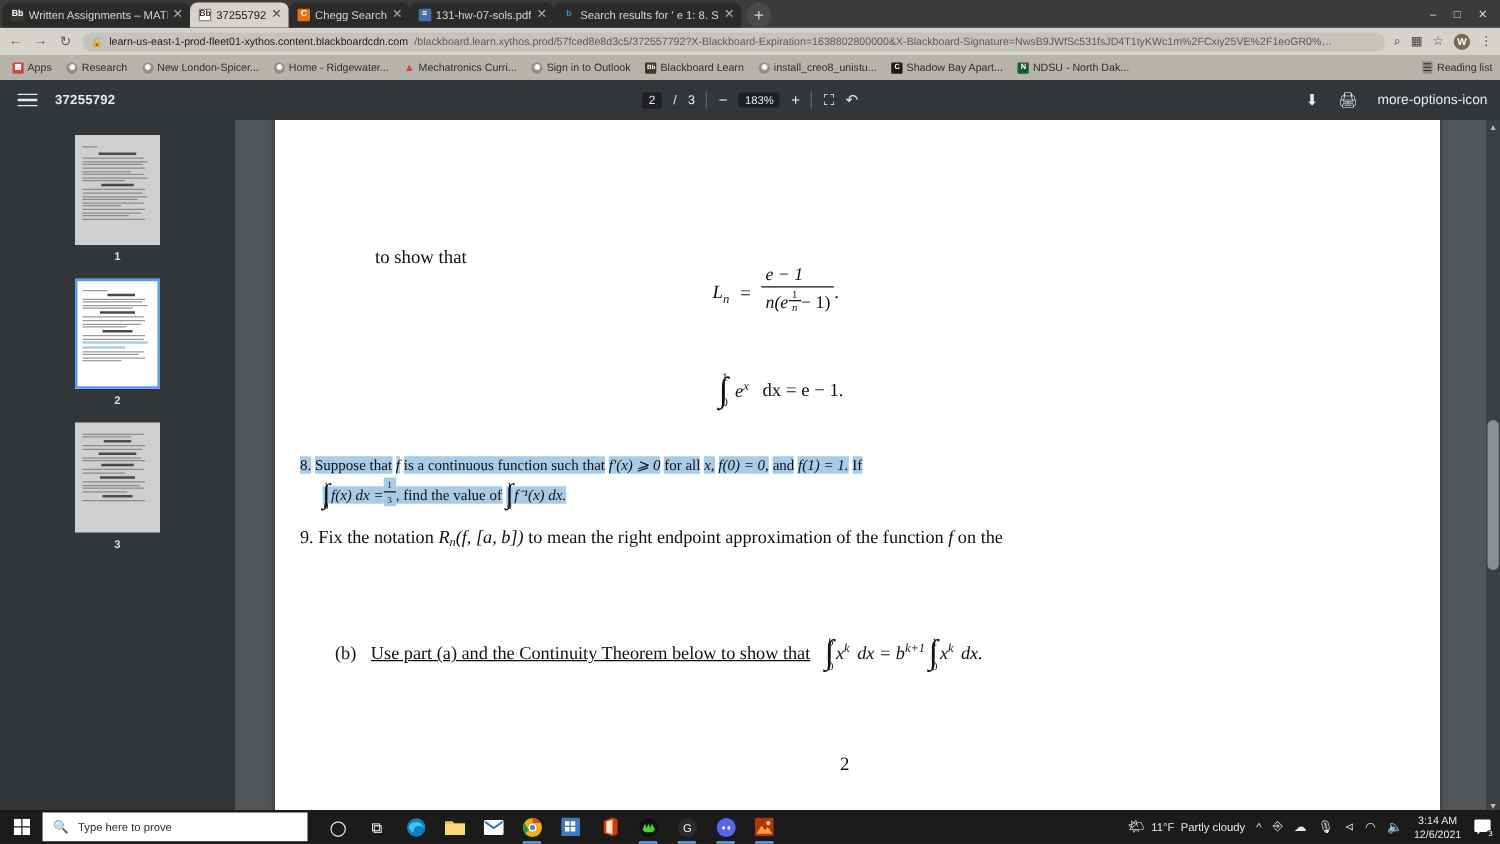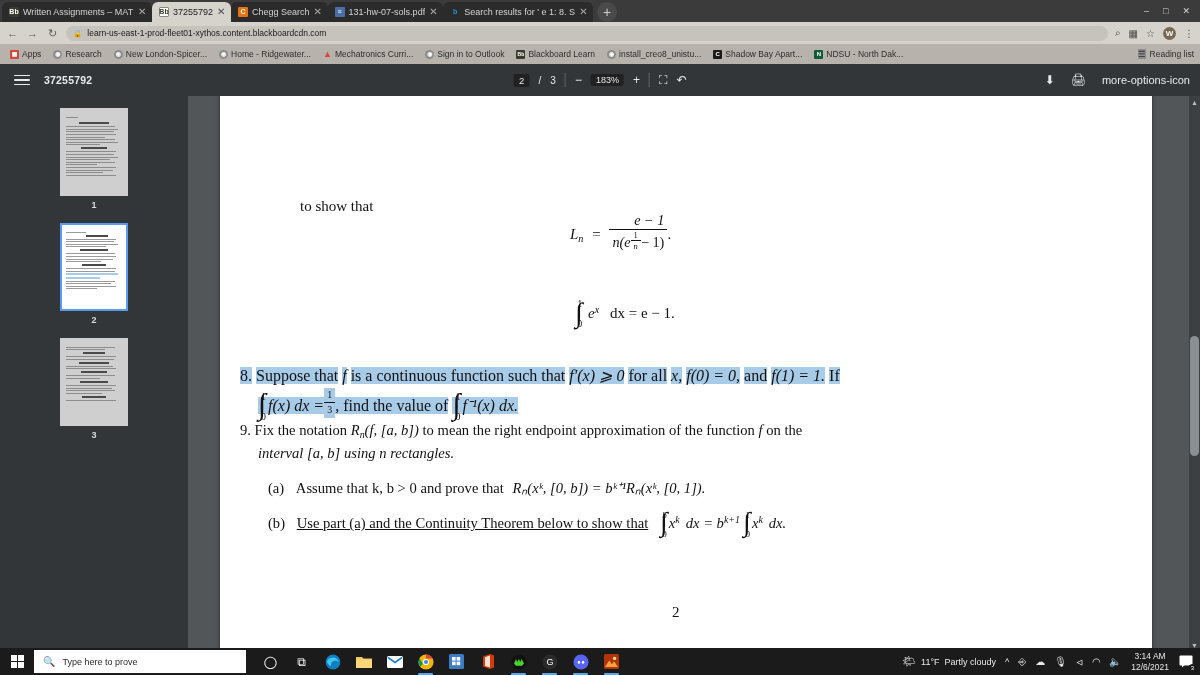--- a/index.html
+++ b/index.html
@@ -145,35 +145,35 @@
 
   
   .pdfcontent {
     font-family: "Liberation Serif", serif; color: #111;
     position: relative; width: 100%; height: 100%;
   }
   .m { font-style: italic; }
   .up { font-style: normal; }
   .sub { font-size: .68em; vertical-align: -0.32em; font-style: italic; }
   .sup { font-size: .68em; vertical-align: 0.52em; font-style: italic; }
-  .frac { display: inline-block; text-align: right; vertical-align: -0.55em; font-size: .95em; }
+  .frac { display: inline-block; text-align: left; vertical-align: -0.55em; font-size: .95em; }
   .frac > .num { display: block; padding: 0 3px; }
   .frac > .den { display: block; border-top: 1px solid #111; padding: 0 3px; }
   .frac.sm { font-size: .6em; vertical-align: -0.28em; }
   .intg { font-size: 1.85em; line-height: 0; position: relative; top: .12em; font-family: "Liberation Serif", serif; }
   .intlim { display: inline-block; font-size: .62em; line-height: 1em; vertical-align: middle; text-align: left; margin: 0 2px 0 -5px; }
   .intlim .t { display: block; position: relative; top: -.55em; }
   .intlim .b { display: block; position: relative; top: .55em; }
   .hl { background: #a8cbe8; }
 
   .row-toshow { position: absolute; left: 80px; top: 126px; font-size: 15px; }
   .eq-Ln { position: absolute; left: 350px; top: 140px; font-size: 15px; }
   .row-c { position: absolute; left: 48px; top: 196px; font-size: 15px; }
   .eq-int { position: absolute; left: 355px; top: 232px; font-size: 15px; }
-  .q8 { position: absolute; left: 20px; top: 292px; width: 860px; font-size: 16px; line-height: 1.48; }
+  .q8 { position: absolute; left: 20px; top: 292px; width: 860px; font-size: 12px; line-height: 1.48; }
   .q9 { position: absolute; left: 20px; top: 348px; width: 860px; font-size: 14.6px; line-height: 1.5; }
   .q9 .body { display: block; margin-left: 18px; }
   .q9a { position: absolute; left: 48px; top: 405px; font-size: 14.6px; }
   .q9b { position: absolute; left: 48px; top: 442px; font-size: 14.6px; }
   .pagenum { position: absolute; left: 452px; top: 532px; font-size: 15px; }
 
   
   .taskbar {
     position: absolute; left: 0; bottom: 0; width: 1200px; height: 27px;
     background: #1b1b1b; display: flex; align-items: center;
@@ -257,20 +257,21 @@
     </div>
   </div>
 
   <div class="omnibar">
     <span class="navicon">←</span>
     <span class="navicon">→</span>
     <span class="navicon">↻</span>
     <div class="urlbox">
       <span class="lock">🔒</span>
       <span class="url-strong">learn-us-east-1-prod-fleet01-xythos.content.blackboardcdn.com</span>
+        <span>/blackboard.learn.xythos.prod/57fced8e8d3c5/372557792?X-Blackboard-Expiration=1638802800000&amp;X-Blackboard-Signature=NwsB9JWfSc531fsJD4T1tyKWc1m%2FCxiy25VE%2F1eoGR0%…</span>
     </div>
     <div class="omni-right">
       <span>⌕</span>
       <span>▦</span>
       <span>☆</span>
       <span class="avatar-circle">W</span>
       <span>⋮</span>
     </div>
   </div>
 
@@ -472,28 +473,22 @@
               </span>
             </div>
 
             <div class="q9">
               <span>9.</span>
               <span>Fix the notation</span>
               <span class="m">R</span><span class="sub">n</span><span class="m">(f, [a, b])</span>
               <span>to mean the right endpoint approximation of the function</span>
               <span class="m">f</span>
               <span>on the</span>
-              <span class="body m">interval [a, b] using n rectangles.</span>
             </div>
 
-            <div class="q9a">
-              <span>(a)</span>
-              <span style="margin-left:8px;">Assume that k, b &gt; 0 and prove that</span>
-              <span class="m" style="margin-left:5px;">Rₙ(xᵏ, [0, b]) = bᵏ⁺¹Rₙ(xᵏ, [0, 1]).</span>
-            </div>
 
             <div class="q9b">
               <span>(b)</span>
               <span style="margin-left:8px;text-decoration:underline;">Use part (a) and the Continuity Theorem below to show that</span>
               <span style="margin-left:8px;"><span class="intg">∫</span><span class="intlim"><span class="t m">b</span><span class="b">0</span></span><span class="m">x</span><span class="sup">k</span><span class="m" style="margin-left:6px;">dx = b</span><span class="sup">k+1</span><span class="intg" style="margin-left:3px;">∫</span><span class="intlim"><span class="t">1</span><span class="b">0</span></span><span class="m">x</span><span class="sup">k</span><span class="m" style="margin-left:6px;">dx.</span></span>
             </div>
 
             <div class="pagenum">2</div>
           </div>
         </div>

